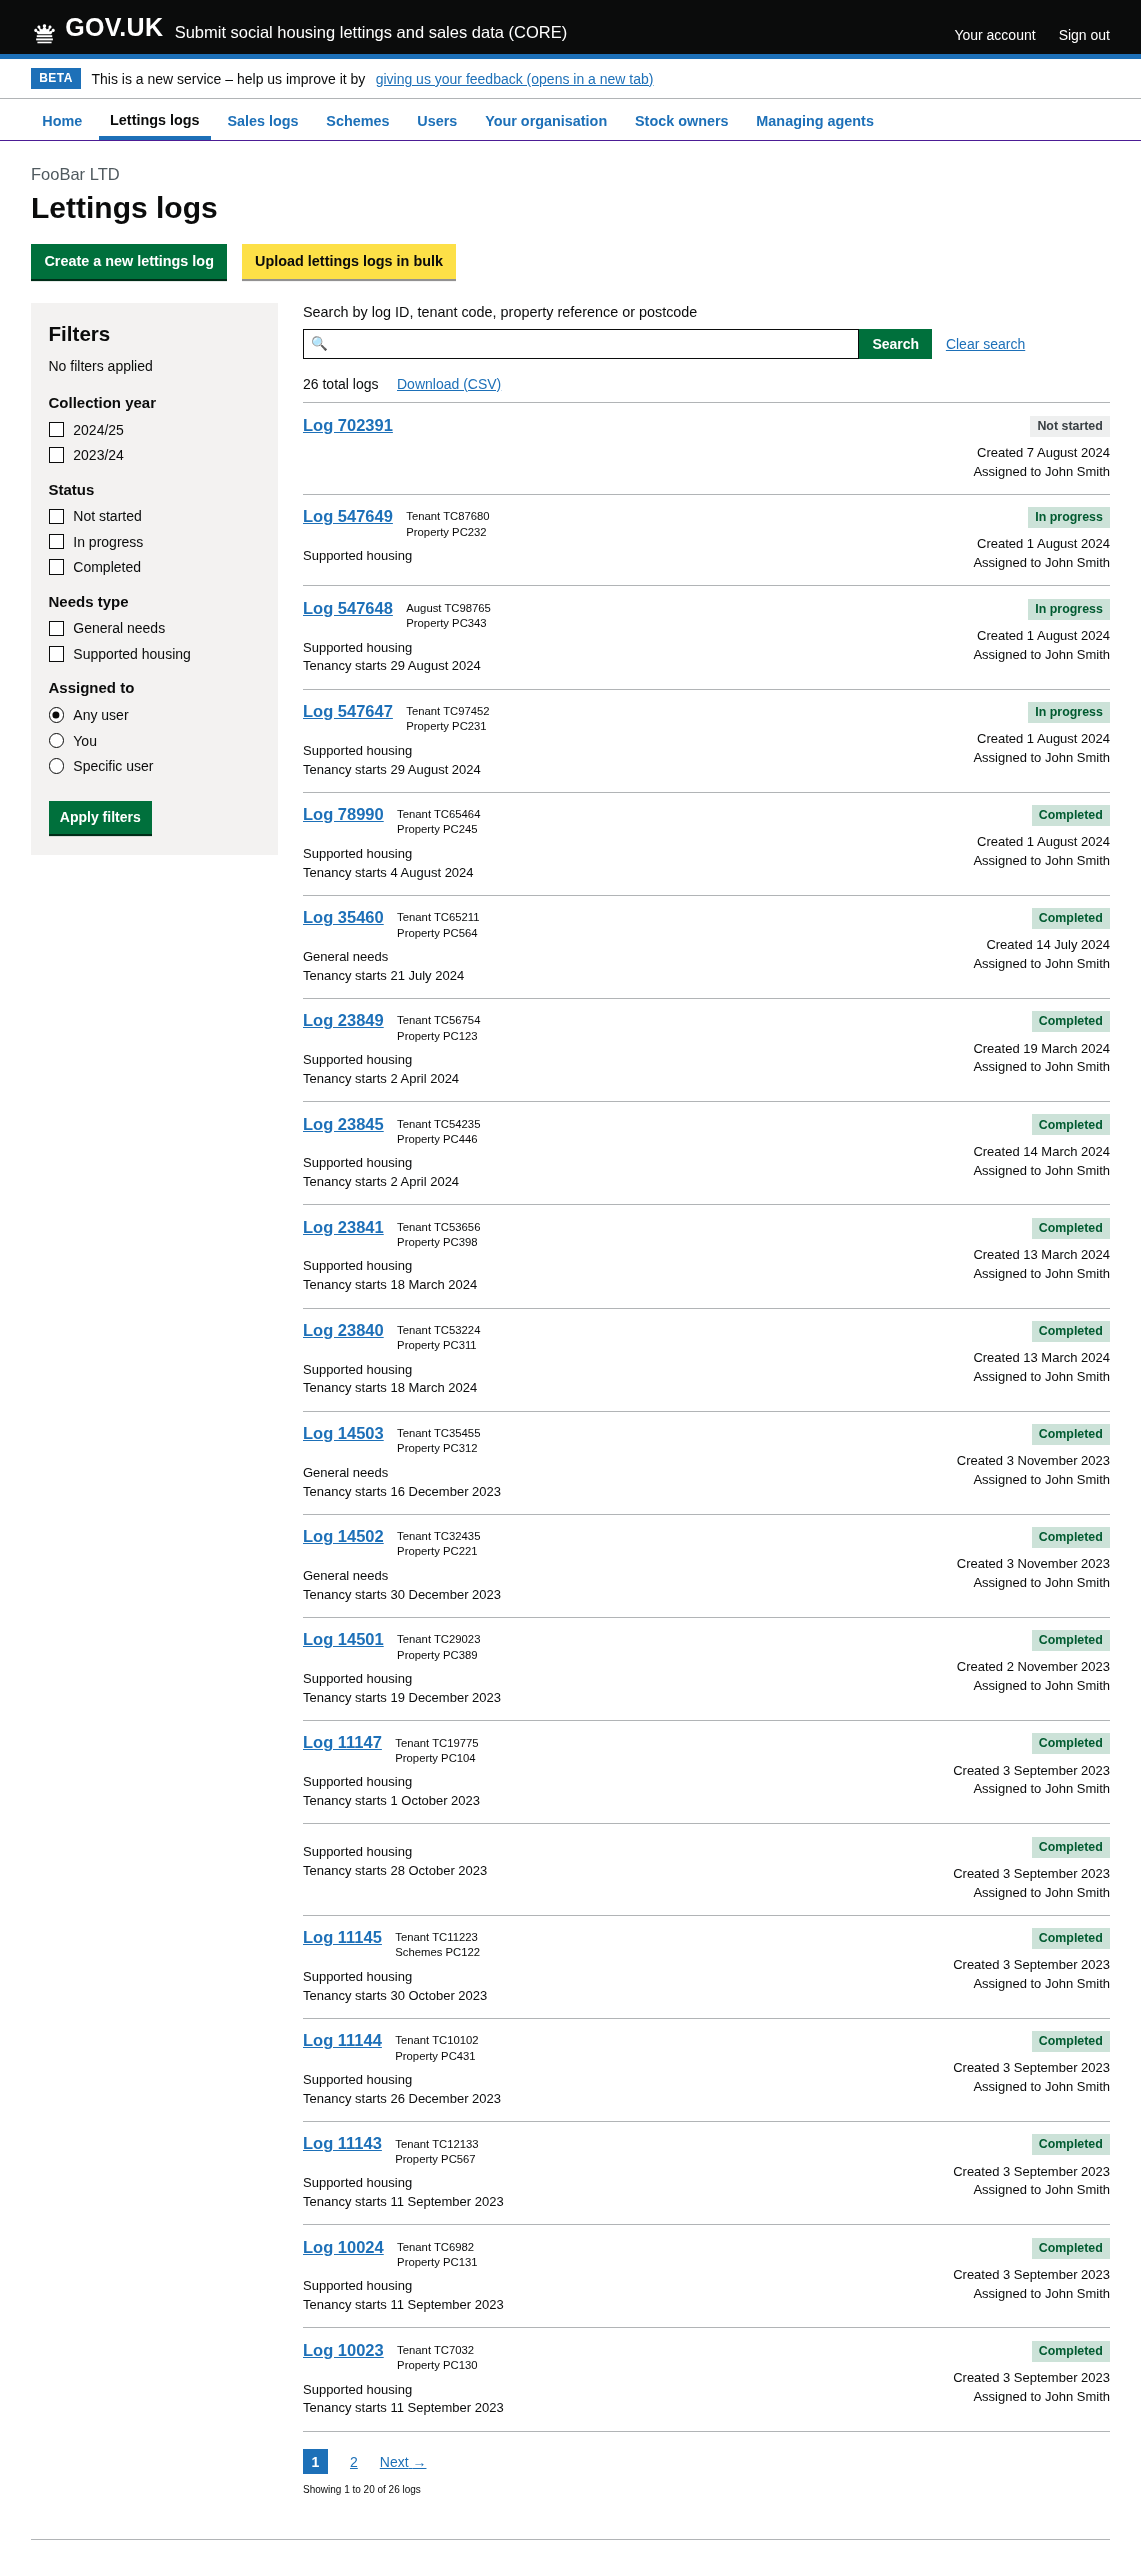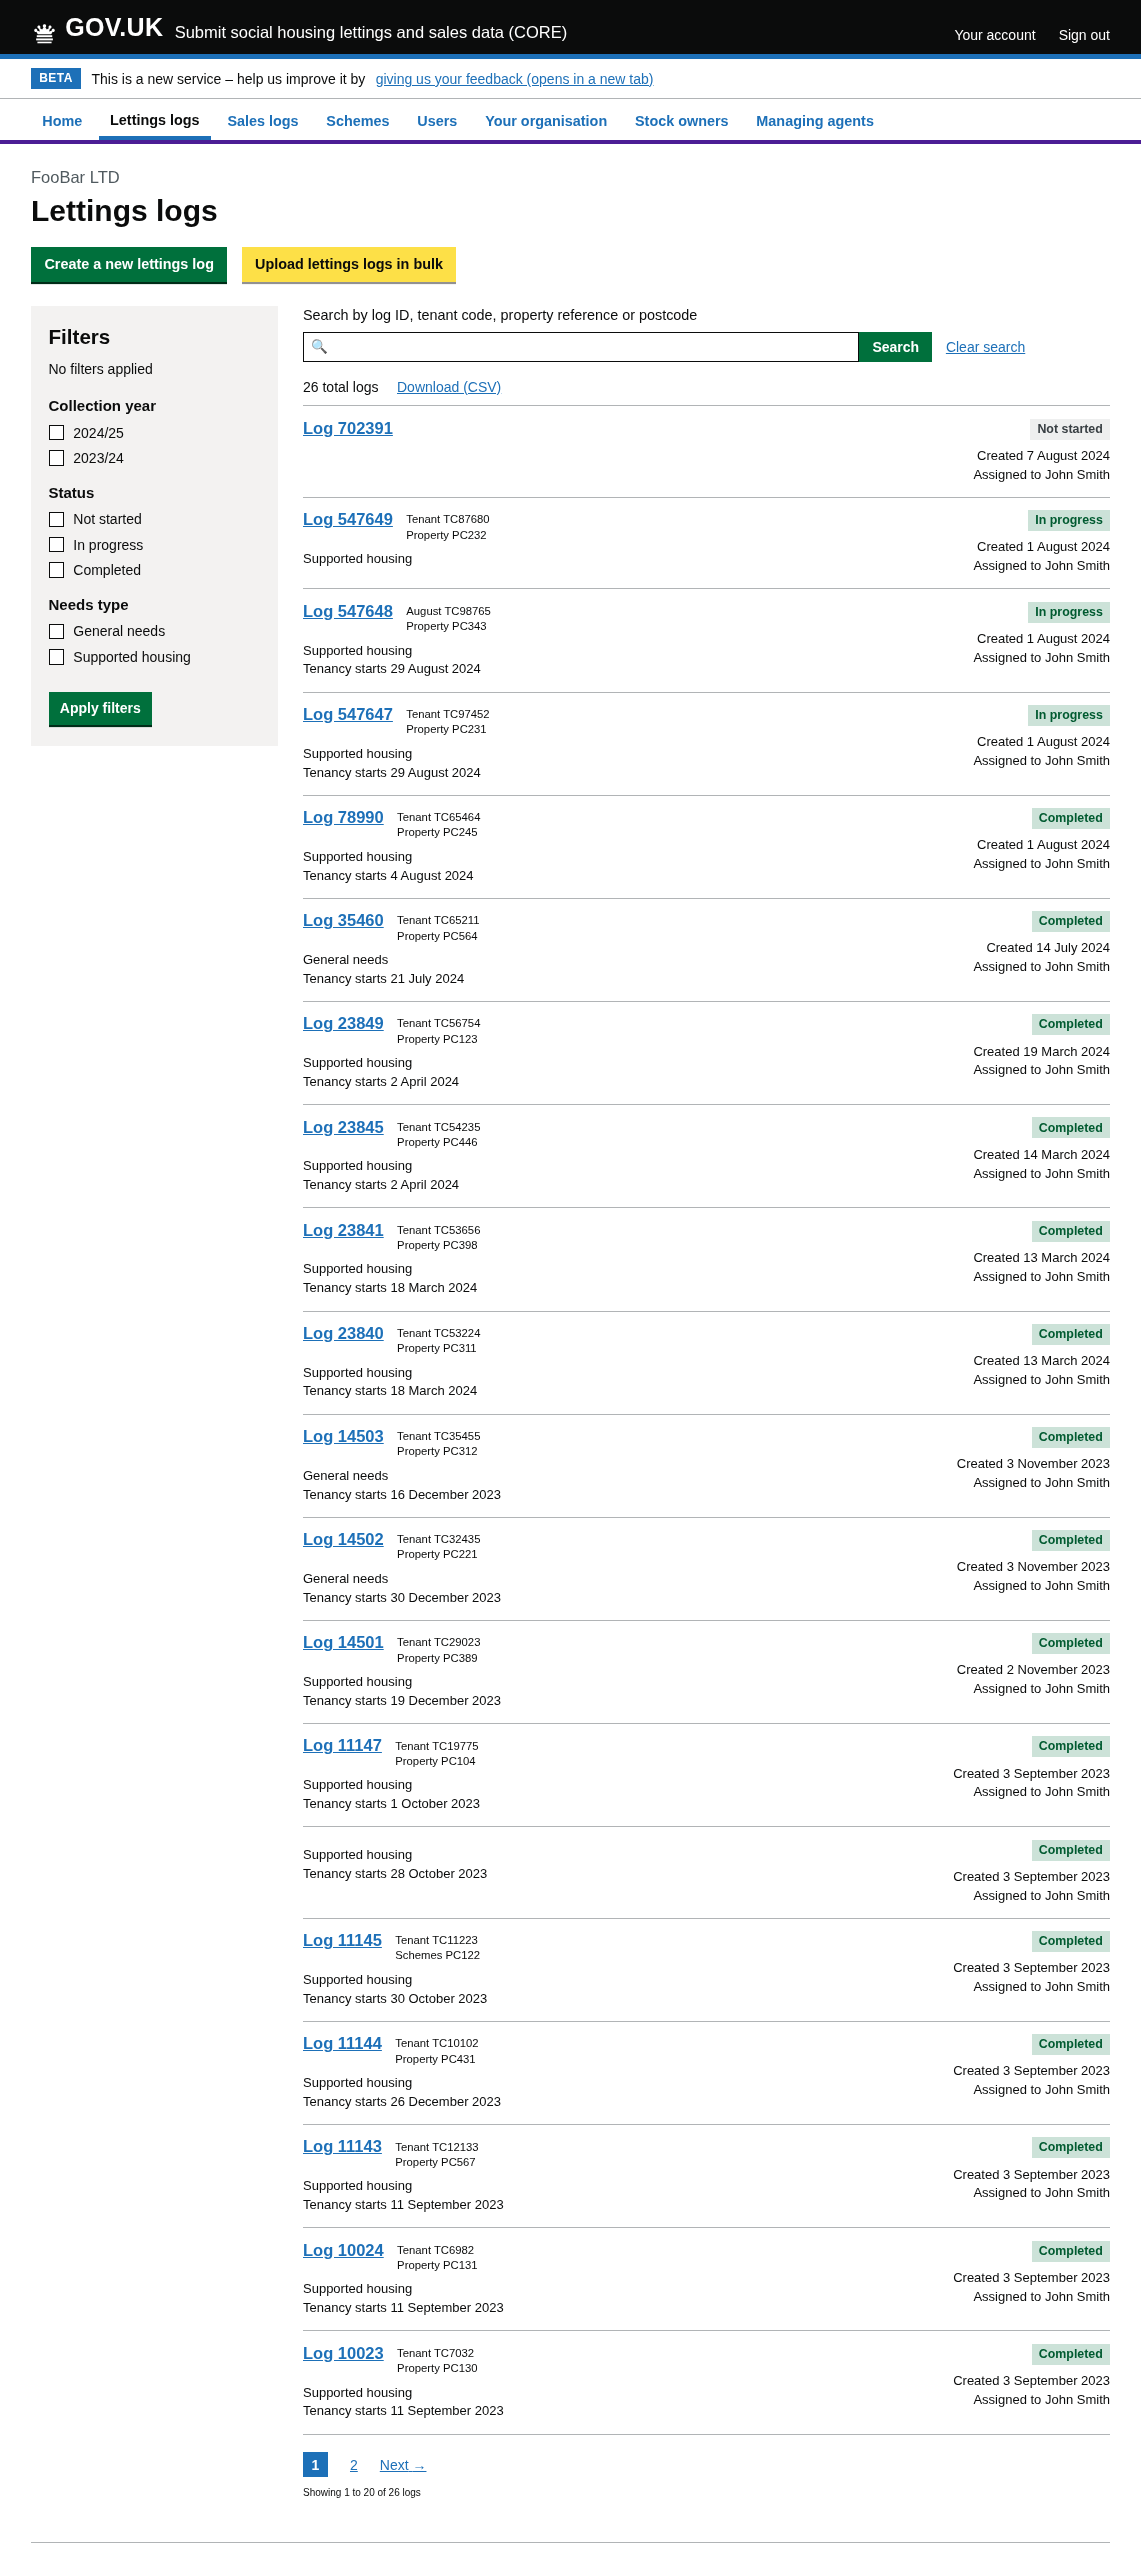--- a/index.html
+++ b/index.html
@@ -67,21 +67,21 @@
     font-weight:bold;
     font-size: 12px;
     padding: 2.6px 8.2px;
     letter-spacing:0.5px;
     text-transform:uppercase;
   }
   .phase-text { color:#0b0c0c; }
 
   
   .primary-nav {
-    border-bottom: 4px solid #4c1d95;
+    border-bottom: 1px solid #4c1d95;
     padding: 0 31px;
     display:flex;
     align-items:flex-end;
     gap: 5.2px;
     background:#fff;
   }
   .nav-item {
     padding: 11.3px 11.3px 9.3px 11.3px;
     font-size: 14.4px;
     font-weight: bold;
@@ -454,20 +454,35 @@
           <span class="cb"></span>
           <span class="cb-label">General needs</span>
         </label>
         <label class="checkbox-row">
           <span class="cb"></span>
           <span class="cb-label">Supported housing</span>
         </label>
       </div>
 
       
+      <div class="filter-group">
+        <div class="filter-legend">Assigned to</div>
+        <label class="radio-row">
+          <span class="rb checked"></span>
+          <span class="rb-label">Any user</span>
+        </label>
+        <label class="radio-row">
+          <span class="rb"></span>
+          <span class="rb-label">You</span>
+        </label>
+        <label class="radio-row">
+          <span class="rb"></span>
+          <span class="rb-label">Specific user</span>
+        </label>
+      </div>
 
       <button class="apply-btn">Apply filters</button>
     </div>
 
     <div class="col-main">
       <label class="search-label">Search by log ID, tenant code, property reference or postcode</label>
       <div class="search-row">
         <div class="search-input-wrap">
           <span class="search-icon-glyph">🔍</span>
           <input class="search-input" type="text" value="" style="">

